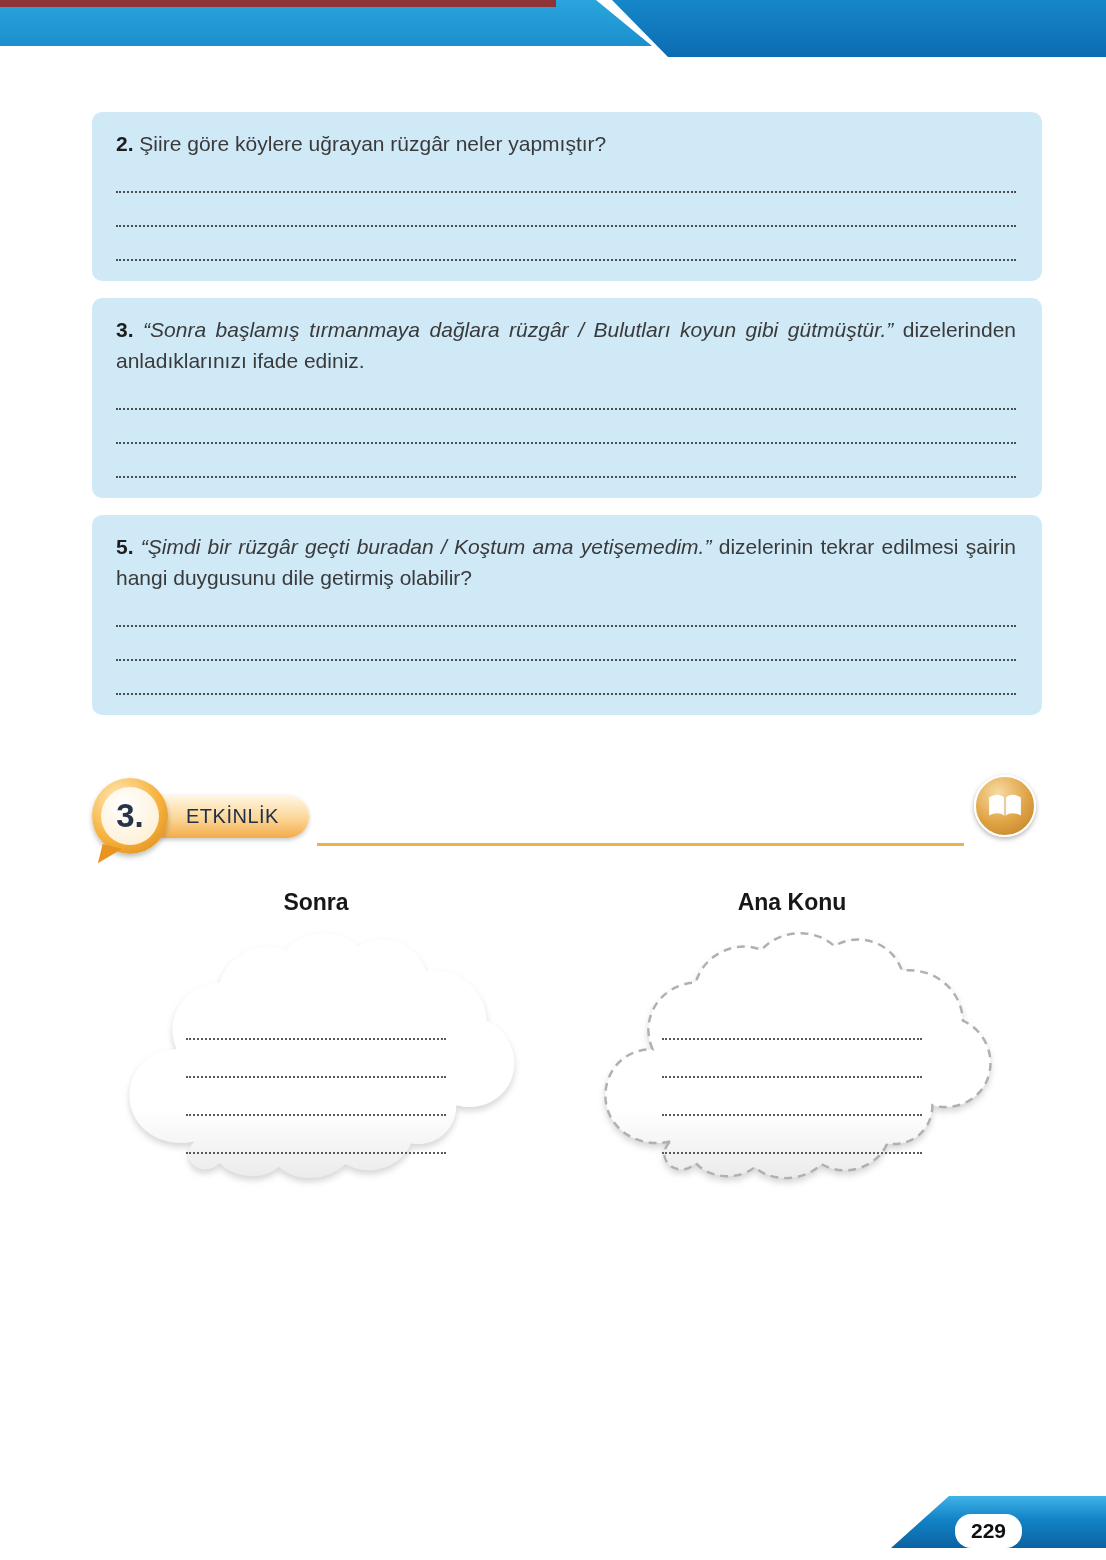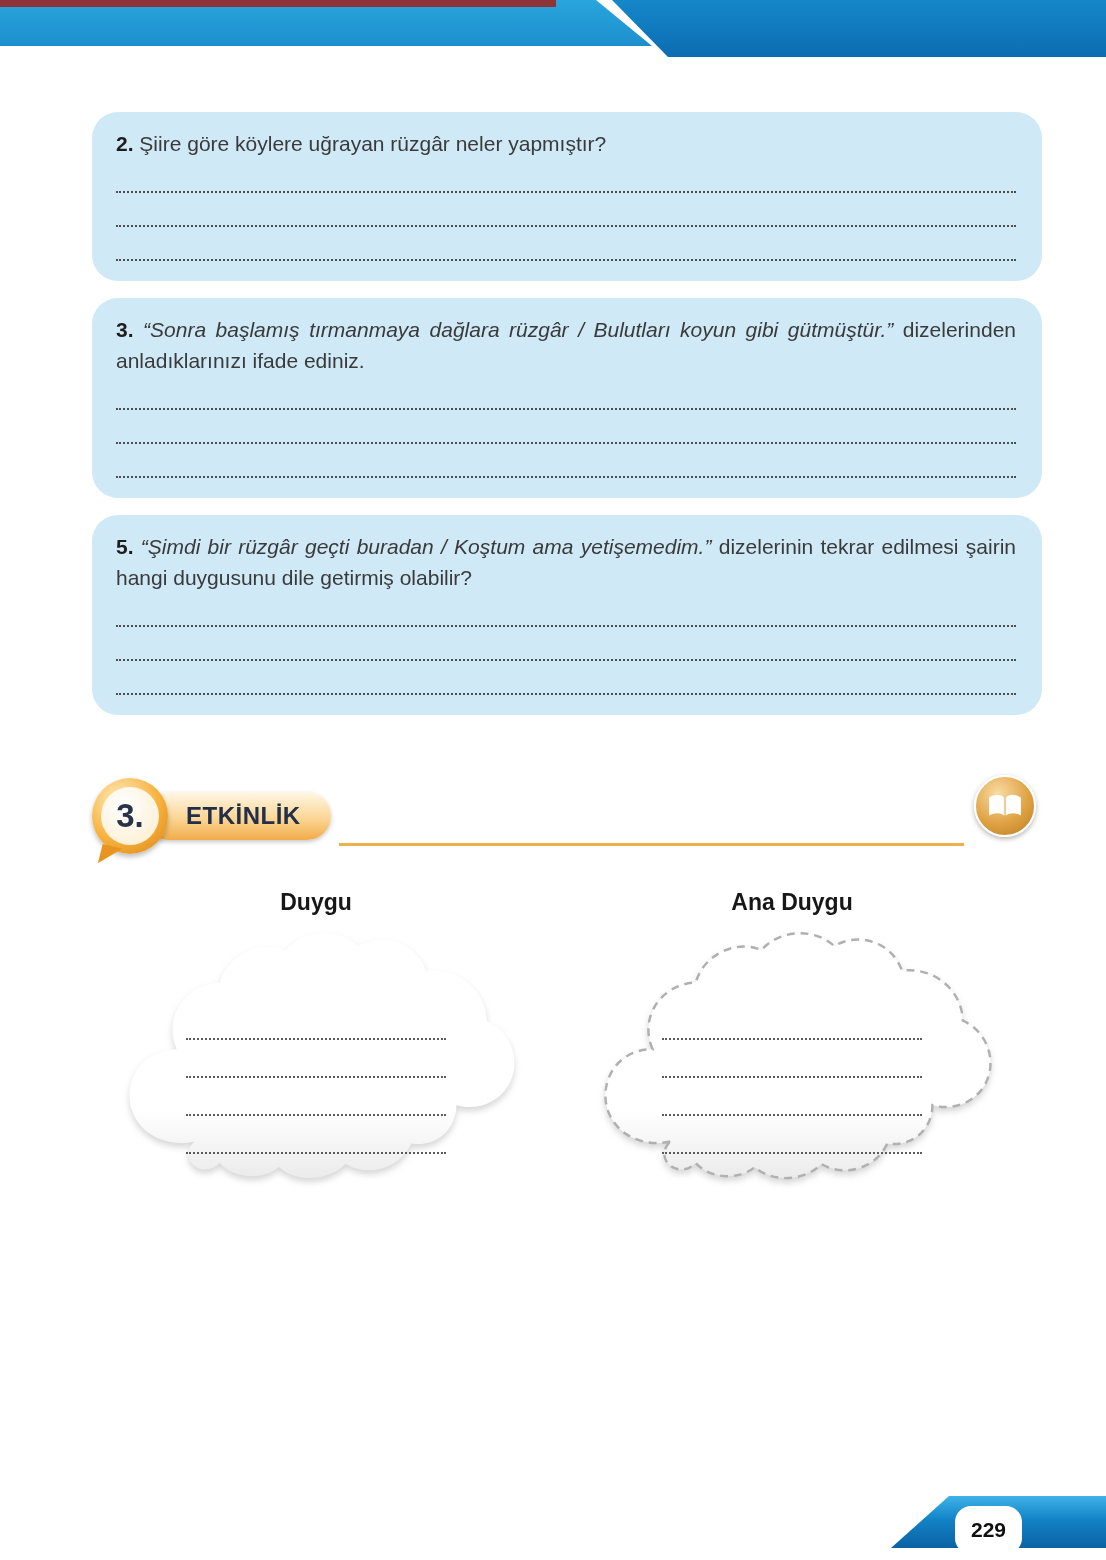--- a/index.html
+++ b/index.html
@@ -15,21 +15,21 @@
     clip-path:polygon(0 0,596px 0,652px 100%,0 100%);}
   .topband-dark{position:absolute;top:0;left:0;width:1106px;height:57px;
     background:linear-gradient(180deg,#1587c9 0%,#0c6cb2 100%);
     clip-path:polygon(612px 0,1106px 0,1106px 100%,668px 100%);}
   .topband-red{position:absolute;top:0;left:0;width:556px;height:7px;background:#8e3336;z-index:3;}
 
   
   .content{position:relative;padding:112px 64px 0 92px;}
 
   .qbox{
-    background:#cfe9f7;border-radius:26px;
+    background:#cfe9f7;border-radius:10px;
     padding:16px 26px 20px 24px;margin-bottom:17px;
   }
   .qtext{margin:0;font-size:21px;line-height:31px;text-align:justify;color:#3a3a3a;}
   .qnum{font-weight:bold;color:#1d1d1d;}
   .qquote{font-style:italic;}
   .dotline{height:32px;border-bottom:2px dotted #4d4d4d;}
 
   
   .activity-row{
     display:flex;align-items:center;position:relative;
@@ -51,21 +51,21 @@
     background:radial-gradient(circle at 40% 32%,#ffffff 0%,#fdeccб 100%);
     background:radial-gradient(circle at 40% 32%,#ffffff 0%,#fdeccb 100%);
     display:flex;align-items:center;justify-content:center;
     font-size:33px;font-weight:bold;color:#273349;
   }
   .act-label{
     position:relative;z-index:1;margin-left:-24px;
     padding:10px 30px 10px 42px;border-radius:28px;
     background:linear-gradient(180deg,#fff7e6 0%,#fbd695 55%,#f2ab4a 100%);
     box-shadow:0 2px 4px rgba(0,0,0,.22);
-    font-size:24px;font-weight:bold;letter-spacing:.5px;color:#222f4b;
+    font-size:20px;font-weight:normal;letter-spacing:.5px;color:#222f4b;
   }
   .act-line{flex:1;align-self:flex-end;margin:0 10px 13px 8px;border-bottom:3px solid #eeb14a;}
   .book-pin{position:relative;width:62px;height:82px;flex:0 0 auto;}
   .book-circle{
     width:62px;height:62px;border-radius:50%;
     background:radial-gradient(circle at 38% 28%,#f8dba2 0%,#dfa243 55%,#b97b22 100%);
     border:2px solid #ffffff;box-sizing:border-box;
     display:flex;align-items:center;justify-content:center;
     box-shadow:0 2px 5px rgba(0,0,0,.3);
   }
@@ -85,22 +85,22 @@
   .cloud-lines{position:absolute;left:86px;right:86px;top:78px;}
   .cloud-lines .dotline{height:36px;border-bottom:2px dotted #5a5a5a;}
 
   
   .footer-band{
     position:absolute;right:0;bottom:12px;width:215px;height:52px;
     background:linear-gradient(180deg,#3fb3e8 0%,#1283c6 45%,#0b62a3 100%);
     clip-path:polygon(58px 0,215px 0,215px 52px,0 52px);
   }
   .page-pill{
-    position:absolute;left:64px;top:10px;background:#ffffff;border-radius:16px;
-    padding:12px 16px;font-size:21px;font-weight:bold;color:#101010;
+    position:absolute;left:64px;top:18px;background:#ffffff;border-radius:16px;
+    padding:5px 16px;font-size:21px;font-weight:bold;color:#101010;
   }
 </style>
 </head>
 <body>
 
 <div class="page">
 
   <div class="topband">
     <div class="topband-light"></div>
     <div class="topband-dark"></div>
@@ -157,21 +157,21 @@
             <rect x="16" y="3" width="2" height="18" fill="#e8cfa0"></rect>
           </svg>
         </div>
       </div>
     </div>
 
 
     <div class="clouds">
 
       <div class="cloud-block">
-        <div class="cloud-title">Duygu</div>
+        <div class="cloud-title">Sonra</div>
         <div class="cloud-shape">
           <svg viewBox="0 0 440 270" width="432" height="272">
             <defs>
               <linearGradient id="cgA" x1="0" y1="0" x2="0" y2="1">
                 <stop offset="0.72" stop-color="#ffffff"></stop>
                 <stop offset="1" stop-color="#ebebeb"></stop>
               </linearGradient>
             </defs>
             <path d="M 96 218 C 60 226, 28 202, 30 168 C 32 142, 52 124, 78 124
                      C 64 92, 86 58, 122 56 C 130 28, 162 12, 189 23
@@ -185,21 +185,21 @@
           <div class="cloud-lines">
             <div class="dotline"></div>
             <div class="dotline"></div>
             <div class="dotline"></div>
             <div class="dotline"></div>
           </div>
         </div>
       </div>
 
       <div class="cloud-block">
-        <div class="cloud-title">Ana Duygu</div>
+        <div class="cloud-title">Ana Konu</div>
         <div class="cloud-shape">
           <svg viewBox="0 0 440 270" width="432" height="272">
             <defs>
               <linearGradient id="cgB" x1="0" y1="0" x2="0" y2="1">
                 <stop offset="0.72" stop-color="#ffffff"></stop>
                 <stop offset="1" stop-color="#ebebeb"></stop>
               </linearGradient>
             </defs>
             <path d="M 96 218 C 60 226, 28 202, 30 168 C 32 142, 52 124, 78 124
                      C 64 92, 86 58, 122 56 C 130 28, 162 12, 189 23

